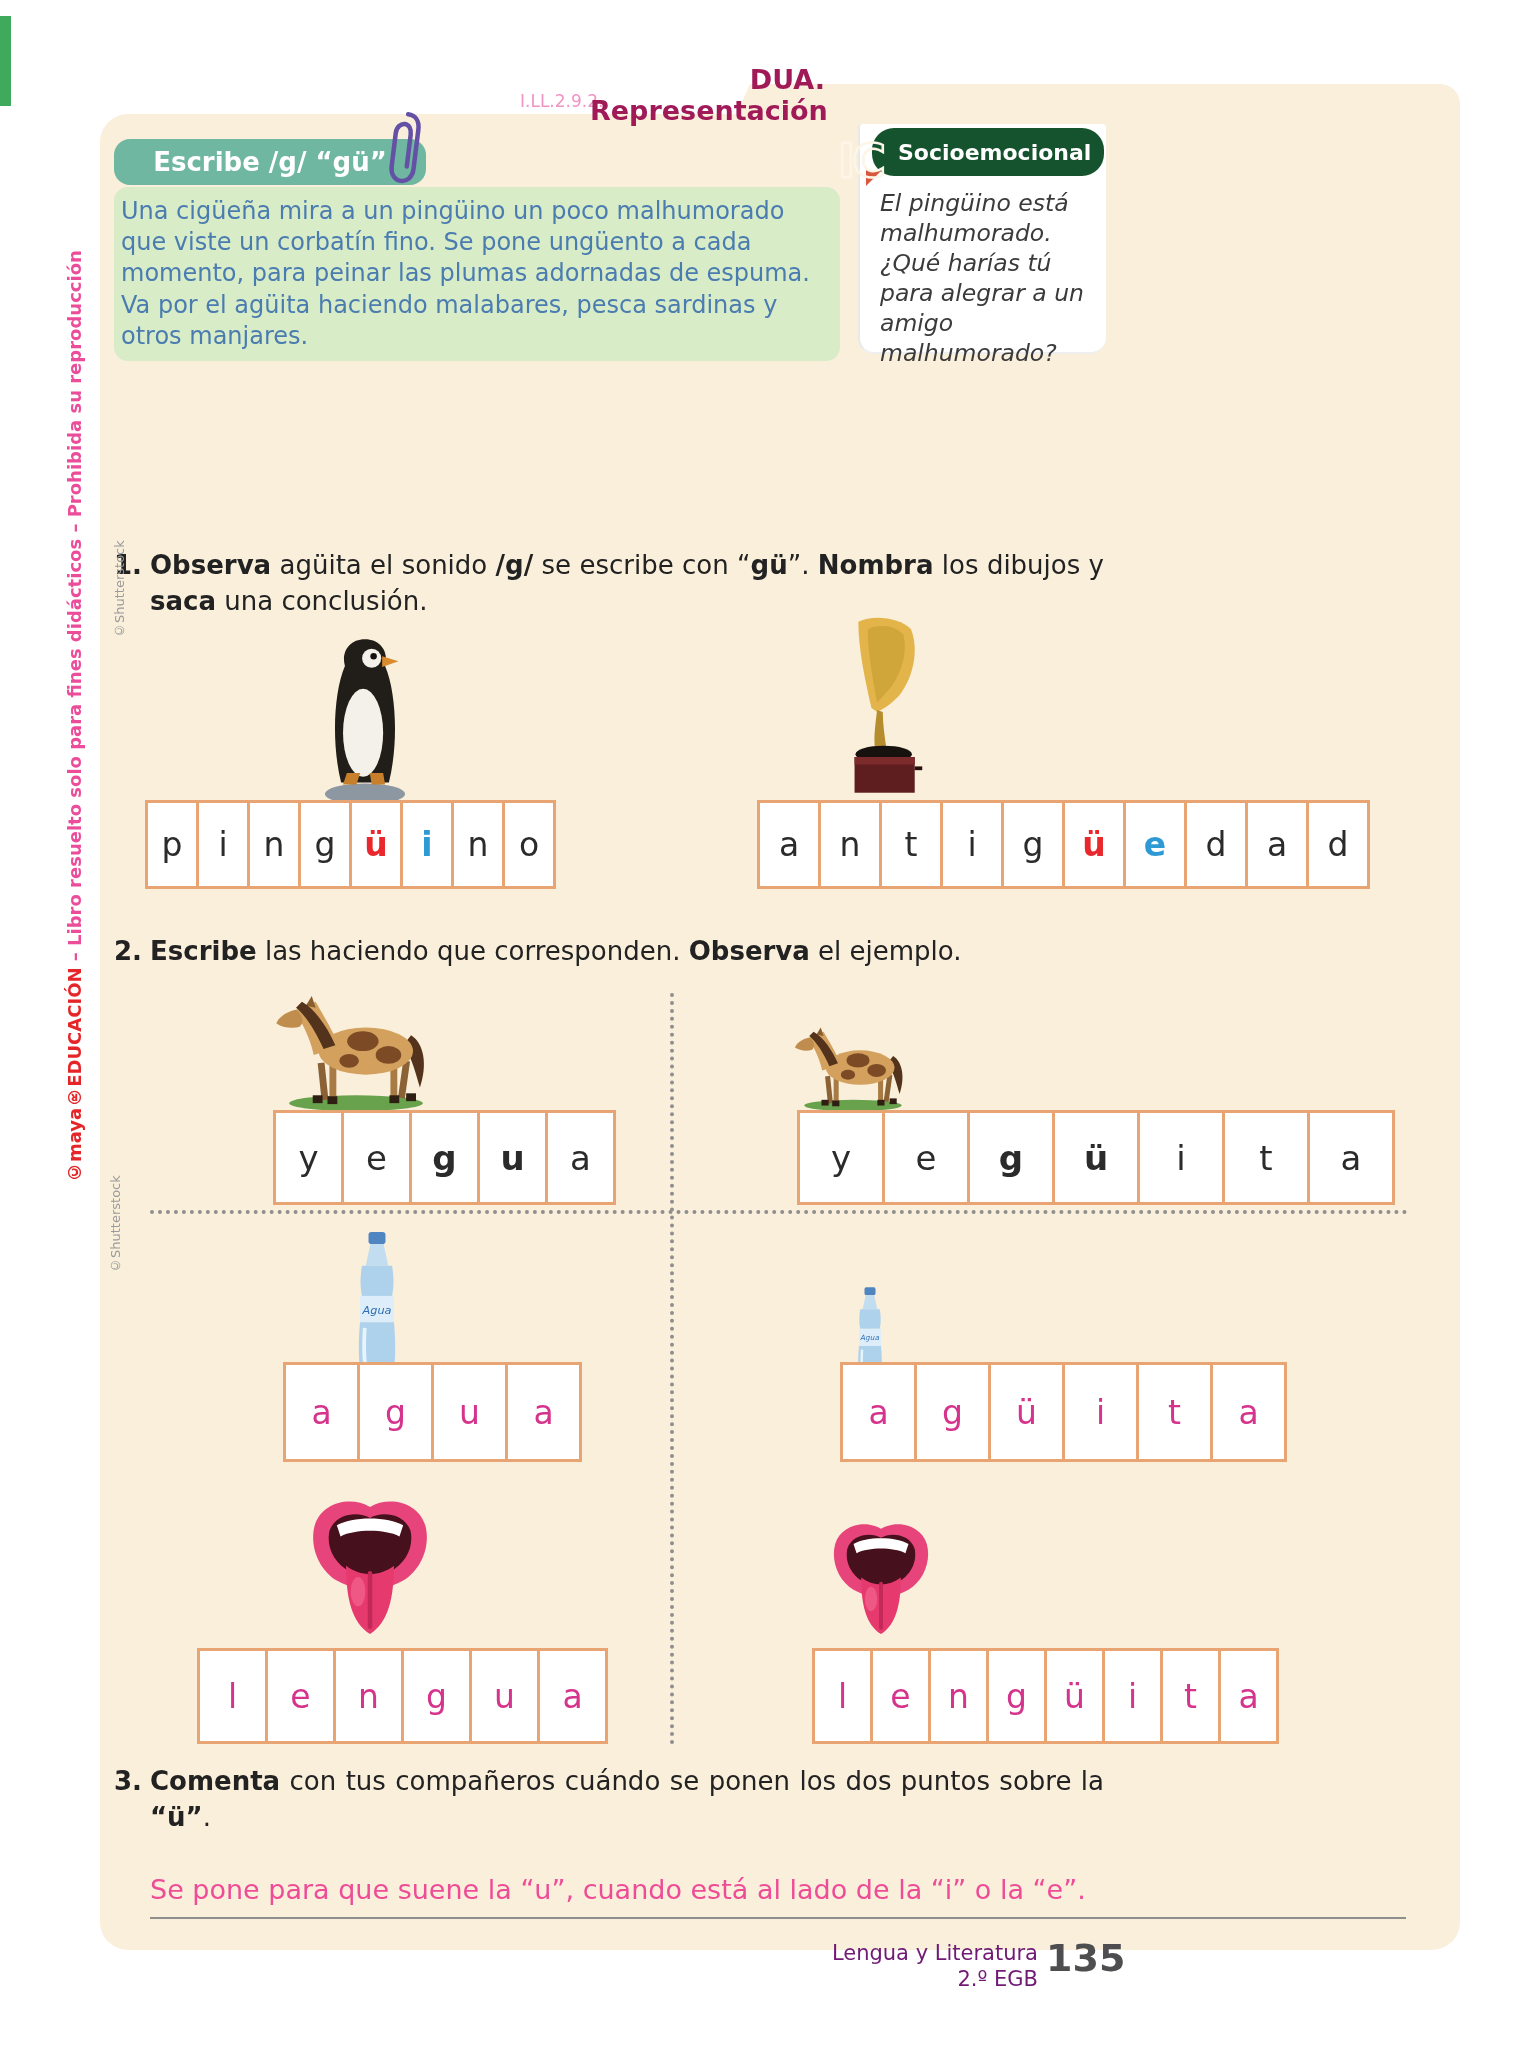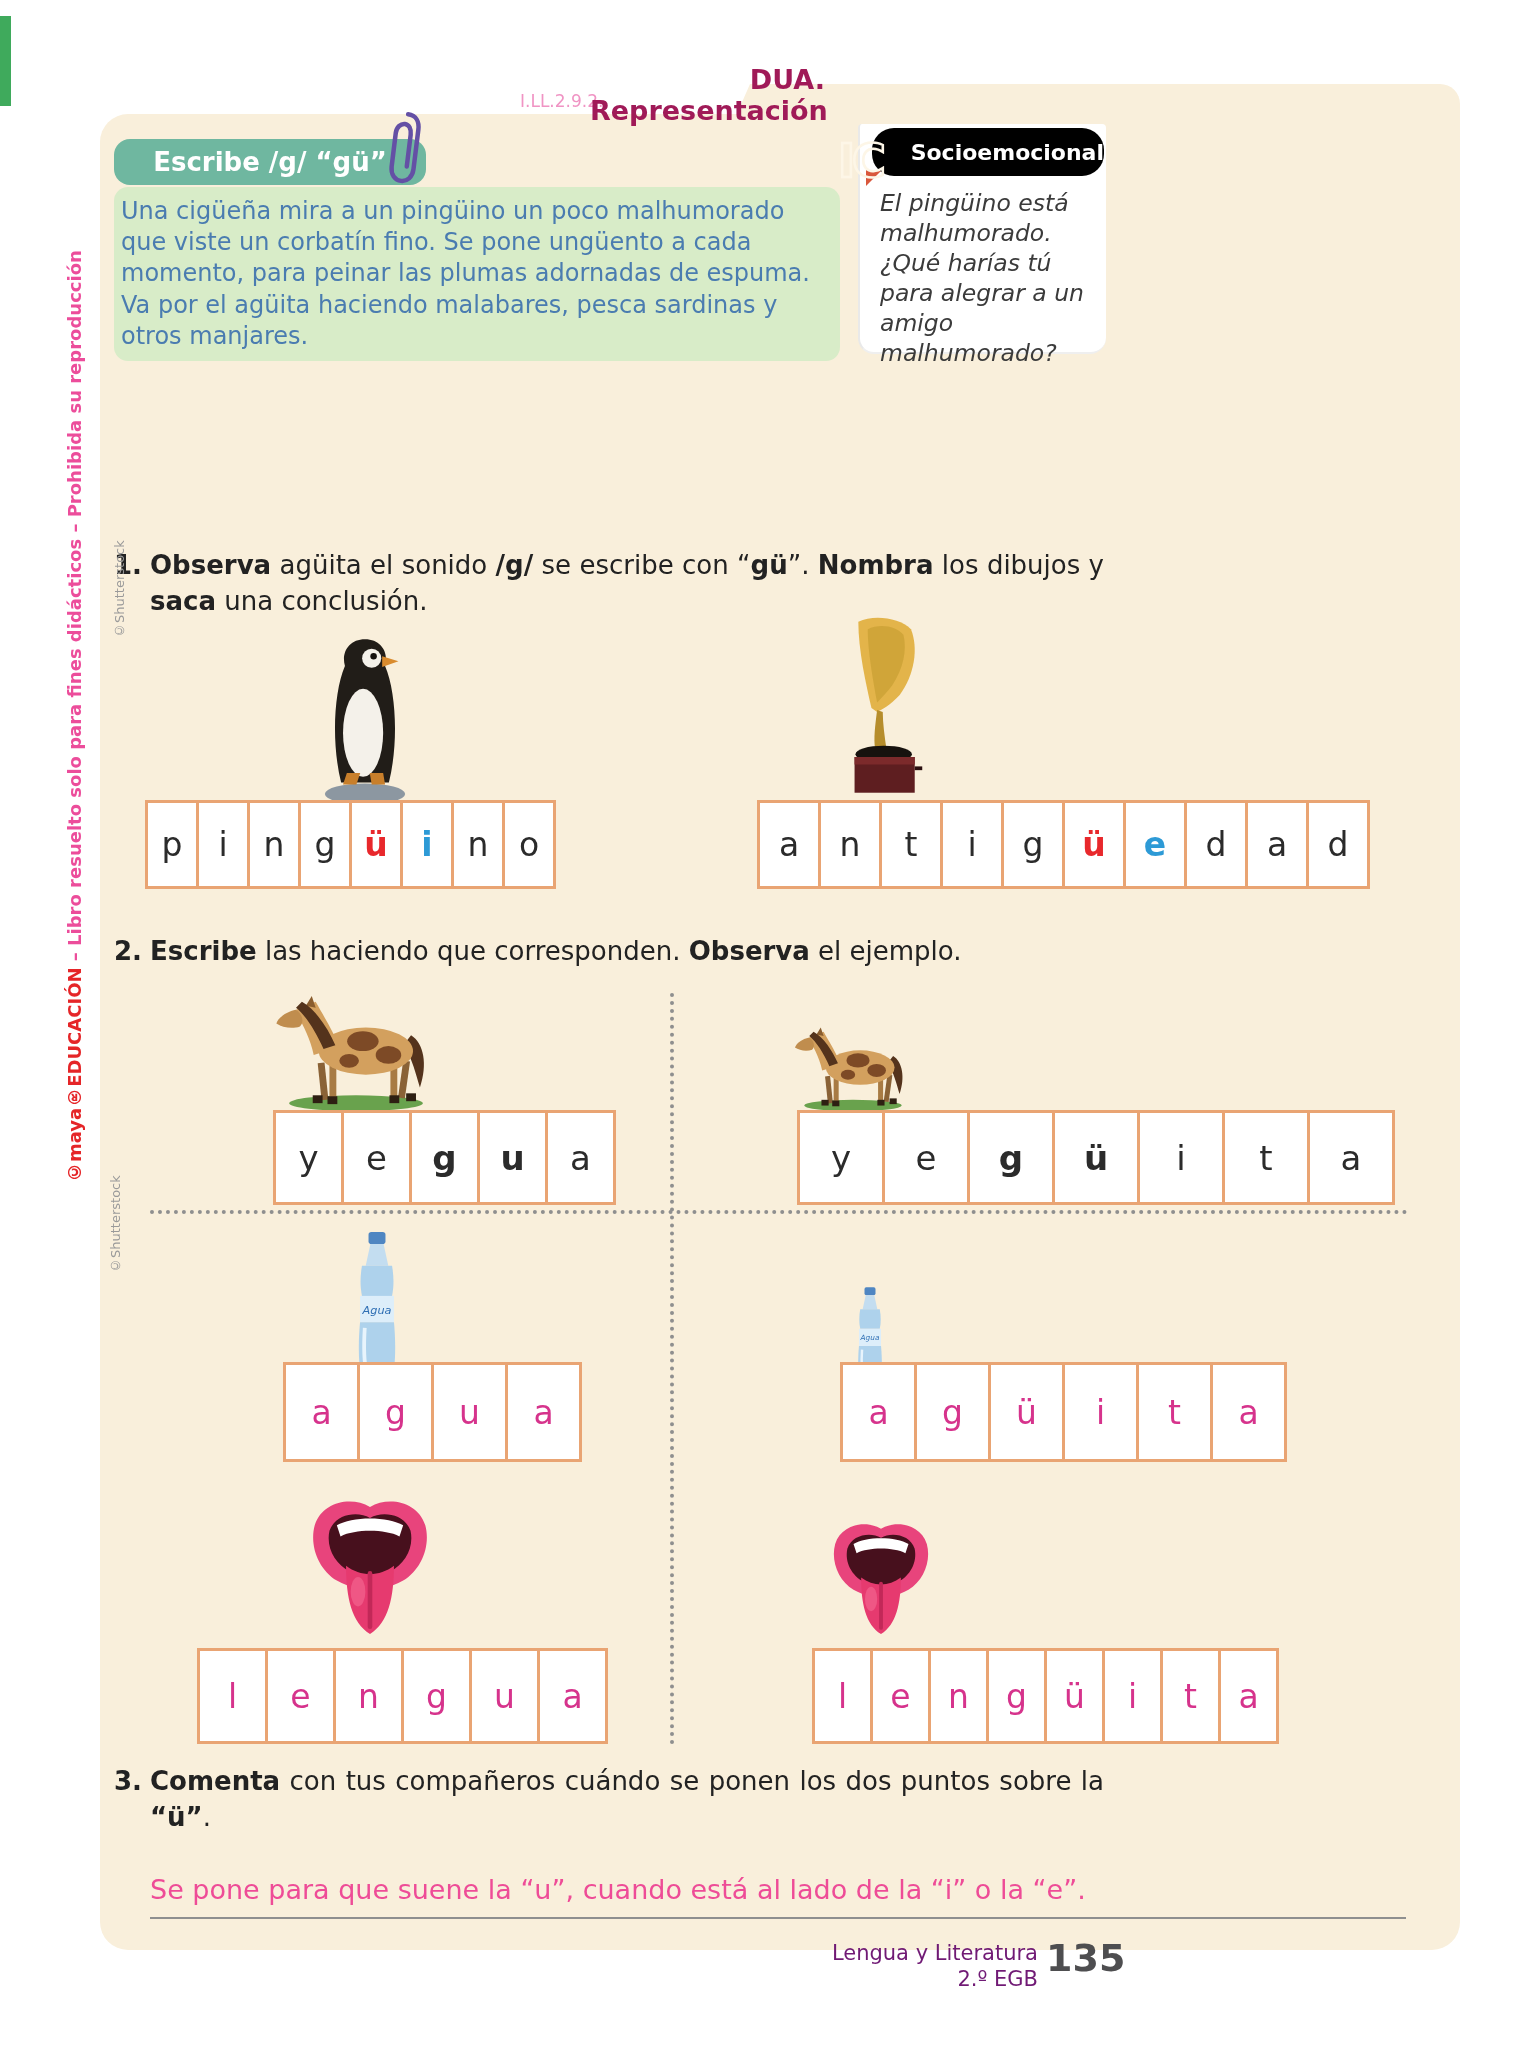--- a/index.html
+++ b/index.html
@@ -17,22 +17,22 @@
        font-size:27px;line-height:1.15;}
   
   .title-box{left:114px;top:139px;width:312px;height:46px;background:#6fb7a0;border-radius:16px;
              display:flex;align-items:center;justify-content:center;color:#fff;font-weight:700;font-size:26px;}
   .clip{left:386px;top:108px;width:36px;height:80px;transform:rotate(7deg);}
   .intro-box{left:114px;top:187px;width:726px;background:#d8ecc8;border-radius:14px;
              padding:9px 7px;box-sizing:border-box;color:#4a7cb0;font-size:24px;line-height:1.3;}
   
   .socio-card{left:858px;top:124px;width:246px;height:228px;background:#fff;
               border-radius:4px 4px 16px 16px;border-left:2px solid #e9e9e9;border-bottom:2px solid #efefef;}
-  .socio-tab{left:872px;top:128px;width:232px;height:48px;background:#000000;border-radius:22px;
-             display:flex;align-items:center;justify-content:flex-end;padding-left:26px;box-sizing:border-box;
+  .socio-tab{left:872px;top:128px;width:232px;height:48px;background:#14532d;border-radius:22px;
+             display:flex;align-items:center;justify-content:flex-start;padding-left:26px;box-sizing:border-box;
              color:#fff;font-weight:700;font-size:22px;}
   .socio-tail{left:866px;top:170px;width:0;height:0;border-left:16px solid #d9573c;border-bottom:16px solid transparent;}
   .ic{left:838px;top:134px;font-size:46px;font-weight:700;letter-spacing:-3px;color:transparent;
       -webkit-text-stroke:2.5px #fdf6e7;z-index:5;}
   .socio-q{left:880px;top:188px;width:215px;font-style:italic;color:#3b3b3b;font-size:23.5px;line-height:1.28;}
   
   .heading{left:114px;top:496px;font-size:28px;font-weight:700;color:#1c1c1c;}
   .exrow{display:flex;color:#222;font-size:26px;line-height:1.38;}
   .exrow .num{width:36px;font-weight:700;flex:none;}
   .exrow .body{flex:1;text-align:justify;}

